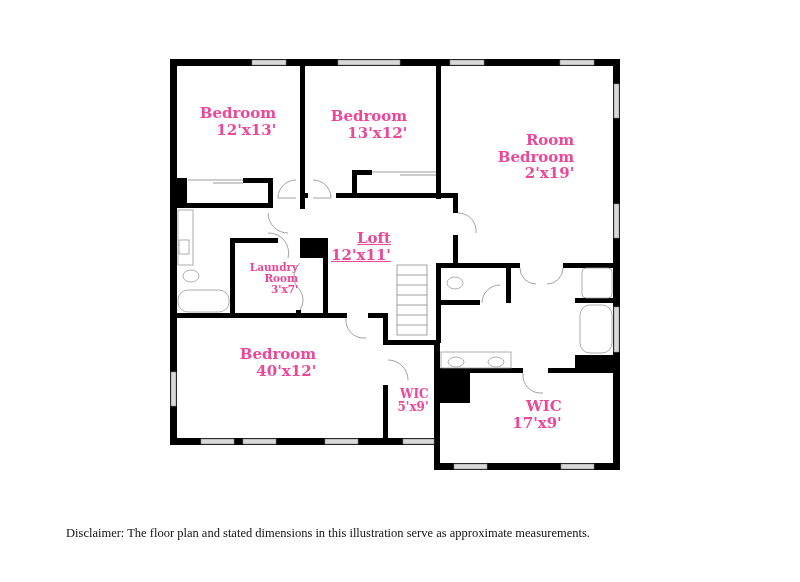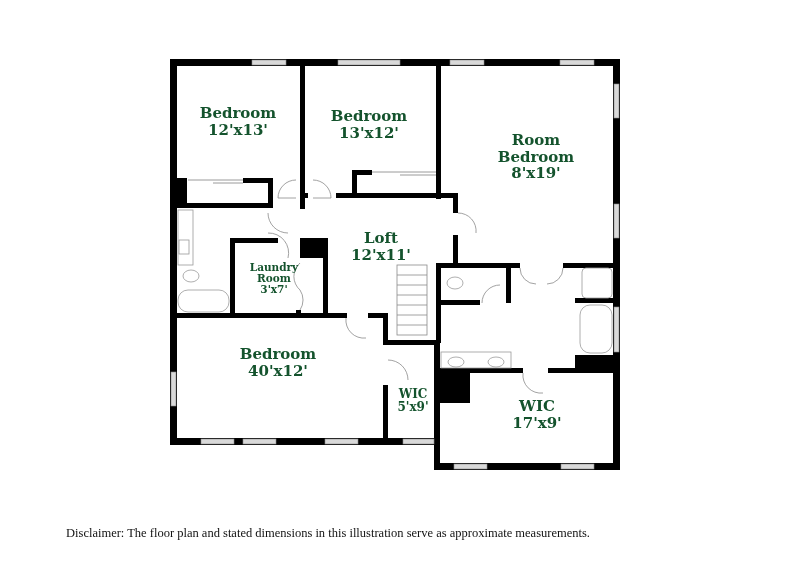--- a/index.html
+++ b/index.html
@@ -1,18 +1,18 @@
 <!DOCTYPE html>
 <html><head>
   <meta charset="utf-8">
   <style>
     html, body { margin: 0; padding: 0; background: #ffffff; }
     body { width: 800px; height: 582px; position: relative; overflow: hidden; font-family: "DejaVu Serif", serif; }
     #plan { position: absolute; left: 0; top: 0; }
-    .room-label { position: absolute; text-align: center; font-family: "DejaVu Serif", serif; font-weight: bold; color: #14532d; line-height: 1.1; transform: translateX(-50%); white-space: nowrap; }
+    .room-label { position: absolute; text-align: right; font-family: "DejaVu Serif", serif; font-weight: bold; color: #ec4899; line-height: 1.1; transform: translateX(-50%); white-space: nowrap; }
     .room-label.lg { font-size: 15px; }
     .room-label.sm { font-size: 10.5px; line-height: 1.05; }
     .room-label .name, .room-label .dim { display: block; }
     .disclaimer { position: absolute; left: 0; width: 656px; top: 525px; text-align: center; font-family: "Liberation Serif", serif; font-size: 12.5px; color: #111; line-height: 16px; }
     .disclaimer span { display: block; }
   </style>
 </head>
 <body>
 
 <svg id="plan" width="800" height="582" viewBox="0 0 800 582">
@@ -141,23 +141,23 @@
   <span class="name">Bedroom</span>
   <span class="dim">12'x13'</span>
 </div>
 <div class="room-label lg" style="left:369px; top:108px;">
   <span class="name">Bedroom</span>
   <span class="dim">13'x12'</span>
 </div>
 <div class="room-label lg" style="left:536px; top:132px;">
   <span class="name">Room</span>
   <span class="name">Bedroom</span>
-  <span class="dim">8'x19'</span>
+  <span class="dim">2'x19'</span>
 </div>
-<div class="room-label lg" style="left:381px; top:230px;">
+<div class="room-label lg" style="left:361px; top:230px;text-decoration:underline;">
   <span class="name">Loft</span>
   <span class="dim">12'x11'</span>
 </div>
 <div class="room-label sm" style="left:274px; top:262px;">
   <span class="name">Laundry</span>
   <span class="name">Room</span>
   <span class="dim">3'x7'</span>
 </div>
 <div class="room-label lg" style="left:278px; top:346px;">
   <span class="name">Bedroom</span>

